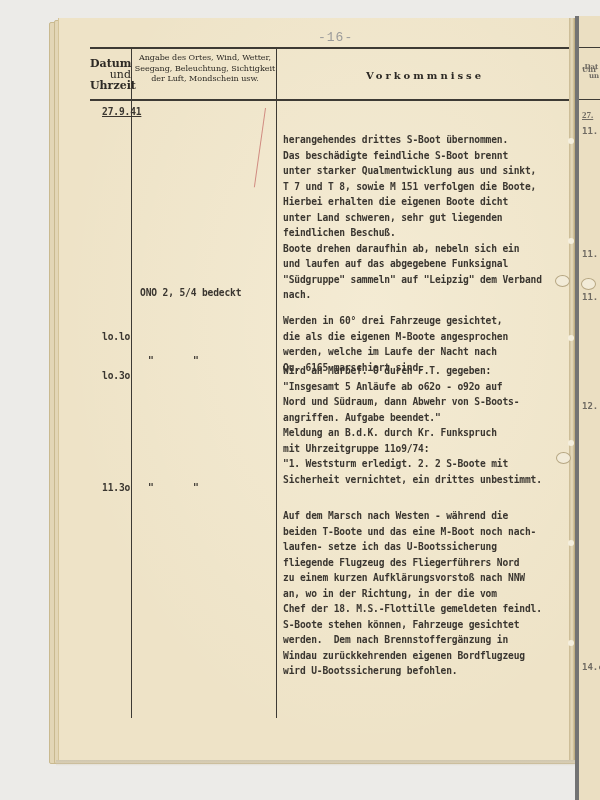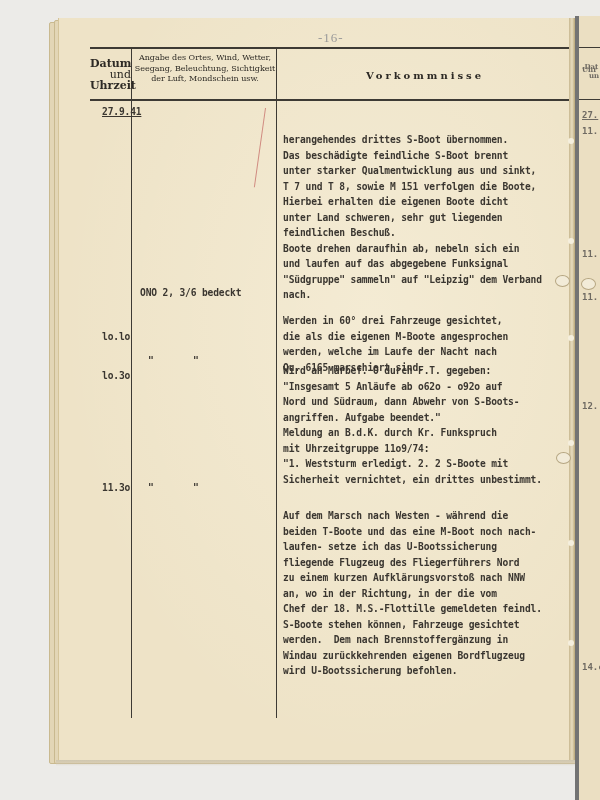--- a/index.html
+++ b/index.html
@@ -17,21 +17,21 @@
   .page-stack-2 { left: 54px; top: 20px; width: 525px; height: 742px; border-radius: 2px; }
 
   .page {
     position: absolute; left: 58px; top: 18px; width: 518px; height: 742px;
     background: #eee3c7;
     background-image: radial-gradient(ellipse at 60% 40%, rgba(255,250,235,.35), rgba(0,0,0,0) 70%);
     border-left: 1px solid #d5c49a;
   }
   .page-number {
     position: absolute; left: 318px; top: 30px; font-size: 13px; color: #9a9a9a;
-    font-family: Liberation Serif, serif; letter-spacing: 1px;
+    font-family: Liberation Mono, monospace; letter-spacing: 1px;
   }
   
   .rule-top { position: absolute; left: 90px; top: 47px; width: 490px; height: 2px; background: #3d3a34; }
   .rule-head { position: absolute; left: 90px; top: 99px; width: 490px; height: 1.5px; background: #3d3a34; }
   
   .vline { position: absolute; width: 1.2px; background: #3d3a34; }
   .vline-1 { left: 131px; top: 48px; height: 670px; }
   .vline-2 { left: 276px; top: 48px; height: 670px; }
   .red-mark { position: absolute; left: 265px; top: 108px; width: 1px; height: 80px; background: #d08a80; transform: rotate(8deg); transform-origin: top; }
 
@@ -107,21 +107,21 @@
 T 7 und T 8, sowie M 151 verfolgen die Boote,
 Hierbei erhalten die eigenen Boote dicht
 unter Land schweren, sehr gut liegenden
 feindlichen Beschuß.
 Boote drehen daraufhin ab, nebeln sich ein
 und laufen auf das abgegebene Funksignal
 "Südgruppe" sammeln" auf "Leipzig" dem Verband
 nach.</div>
 
 <div class="typed time" style="top:285px;margin-top:44px;">lo.lo</div>
-<div class="typed wx" style="top:285px;">ONO 2, 3/6 bedeckt</div>
+<div class="typed wx" style="top:285px;">ONO 2, 5/4 bedeckt</div>
 <div class="typed text" style="top:285px;">Werden in 60° drei Fahrzeuge gesichtet,
 die als die eigenen M-Boote angesprochen
 werden, welche im Laufe der Nacht nach
 Qu. 6165 marschiert sind.</div>
 
 <div class="typed time" style="top:368px;">lo.3o</div>
 <div class="typed wx" style="top:353px; left:148px;">"       "</div>
 <div class="typed text" style="top:335px;">Wird an Marbef. O durch F.T. gegeben:
 "Insgesamt 5 Anläufe ab o62o - o92o auf
 Nord und Südraum, dann Abwehr von S-Boots-
@@ -152,21 +152,21 @@
 <div class="stitch" style="top:440px;"></div>
 <div class="stitch" style="top:540px;"></div>
 <div class="stitch" style="top:640px;"></div>
 
 <div class="next-page">
   <div class="np-rule" style="top:31px;"></div>
   <div class="np-text np-head" style="top:46px;">.Dat</div>
   <div class="np-text np-head" style="top:55px; left:10px;">un</div>
   <div class="np-text np-head" style="top:49px;">Uhr</div>
   <div class="np-rule" style="top:83px;"></div>
-  <div class="np-text" style="top:94px; text-decoration:underline;">27.</div>
+  <div class="np-text" style="top:94px; text-decoration:underline;font-family:Liberation Serif, serif;">27.</div>
   <div class="np-text" style="top:110px;">11.</div>
   <div class="np-text" style="top:233px;">11.</div>
   <div class="punch-hole" style="top:262px; left:2px;"></div>
   <div class="np-text" style="top:276px;">11.</div>
   <div class="np-text" style="top:385px;">12.</div>
   <div class="np-text" style="top:646px;">14.c</div>
 </div>
 <div class="punch-hole" style="top:275px; left:555px;"></div>
 <div class="punch-hole" style="top:452px; left:556px;"></div>
 

